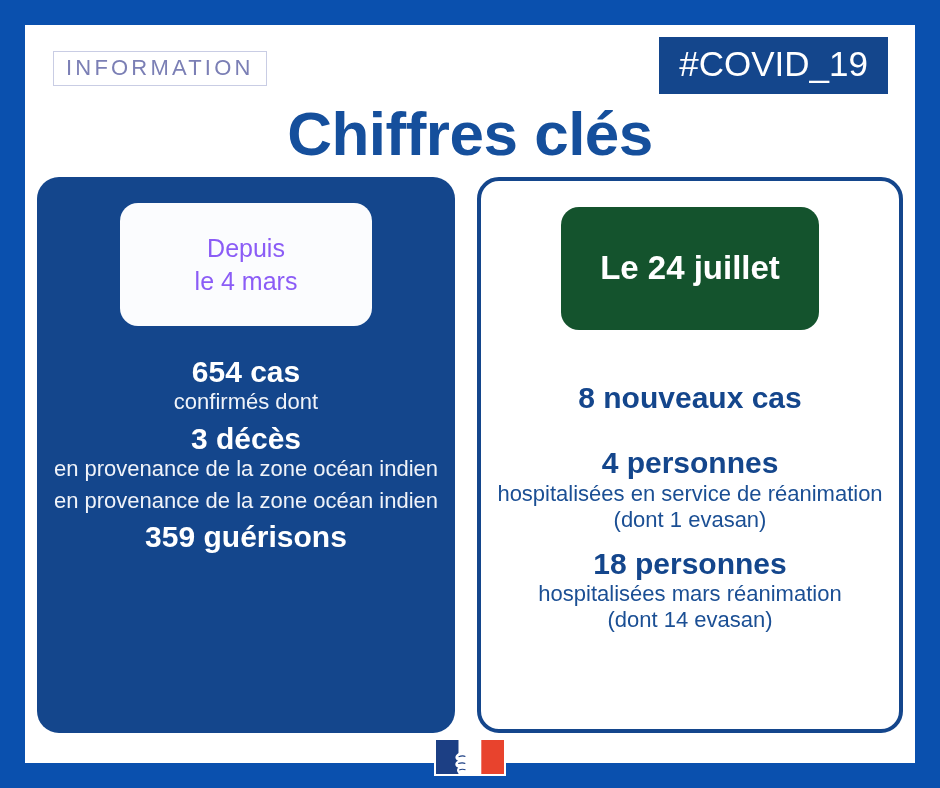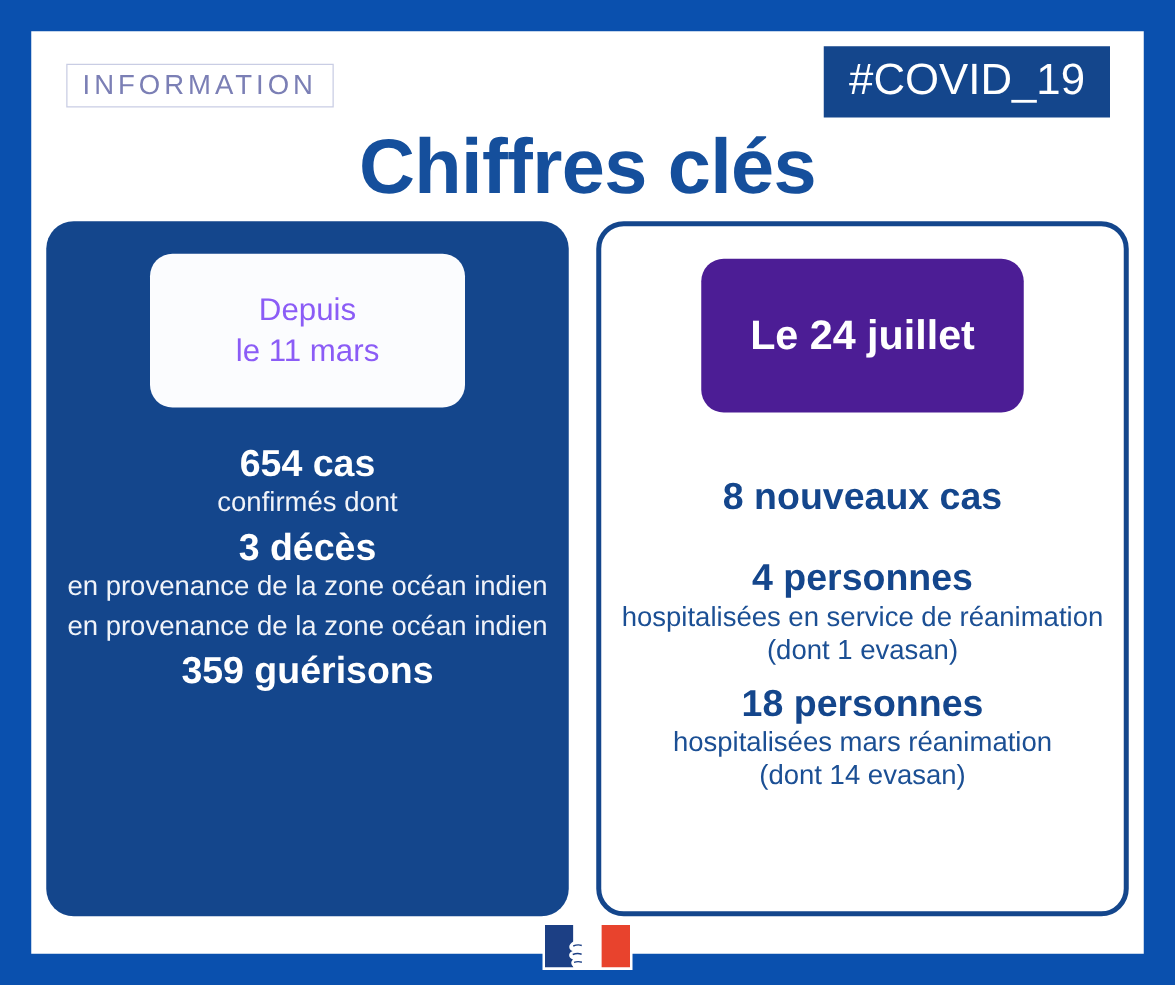--- a/index.html
+++ b/index.html
@@ -128,21 +128,21 @@
   }
   .pill-left .pill-text {
     font-size: 25px;
     font-weight: normal;
     color: #8b5cf6;
     line-height: 1.32;
   }
   .pill-right {
     width: 258px;
     height: 123px;
-    background: #4c1d95;
+    background: #14532d;
   }
   .pill-right .pill-text {
     font-size: 33px;
     font-weight: bold;
     color: #ffffff;
     line-height: 1.3;
   }
 
   
   .stats {
@@ -207,21 +207,21 @@
     </div>
 
     <div class="main-title">Chiffres clés</div>
 
     <div class="panels">
 
       <div class="panel panel-left">
         <div class="panel-pill pill-left">
           <div class="pill-text">
             <div>Depuis</div>
-            <div>le 11 mars</div>
+            <div>le 4 mars</div>
           </div>
         </div>
 
         <div class="stats stats-left">
           <div class="stat-strong">654 cas</div>
           <div class="stat-sub">confirmés dont</div>
           <div class="gap-sm"></div>
           <div class="stat-strong">3 décès</div>
           <div class="stat-sub">en provenance de la zone océan indien</div>
           <div class="gap-sm"></div>

